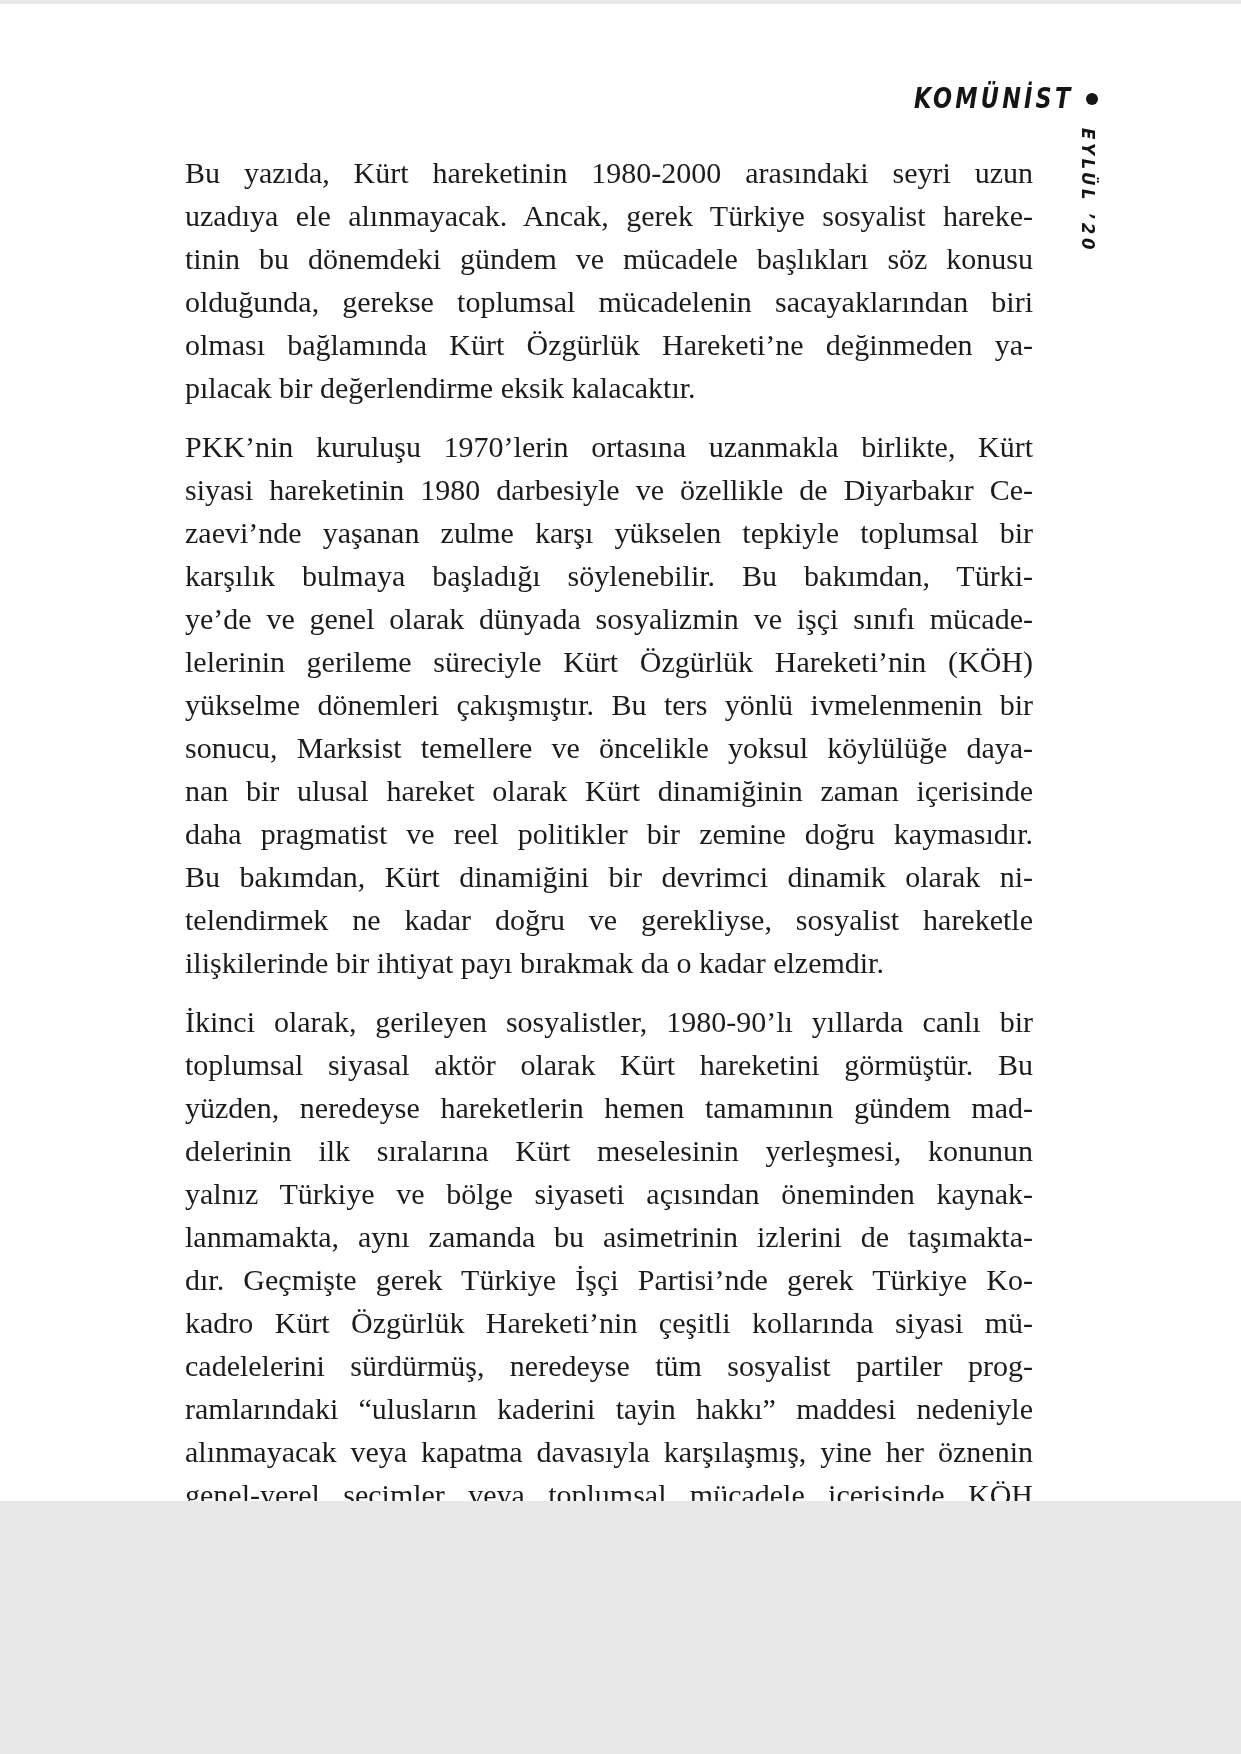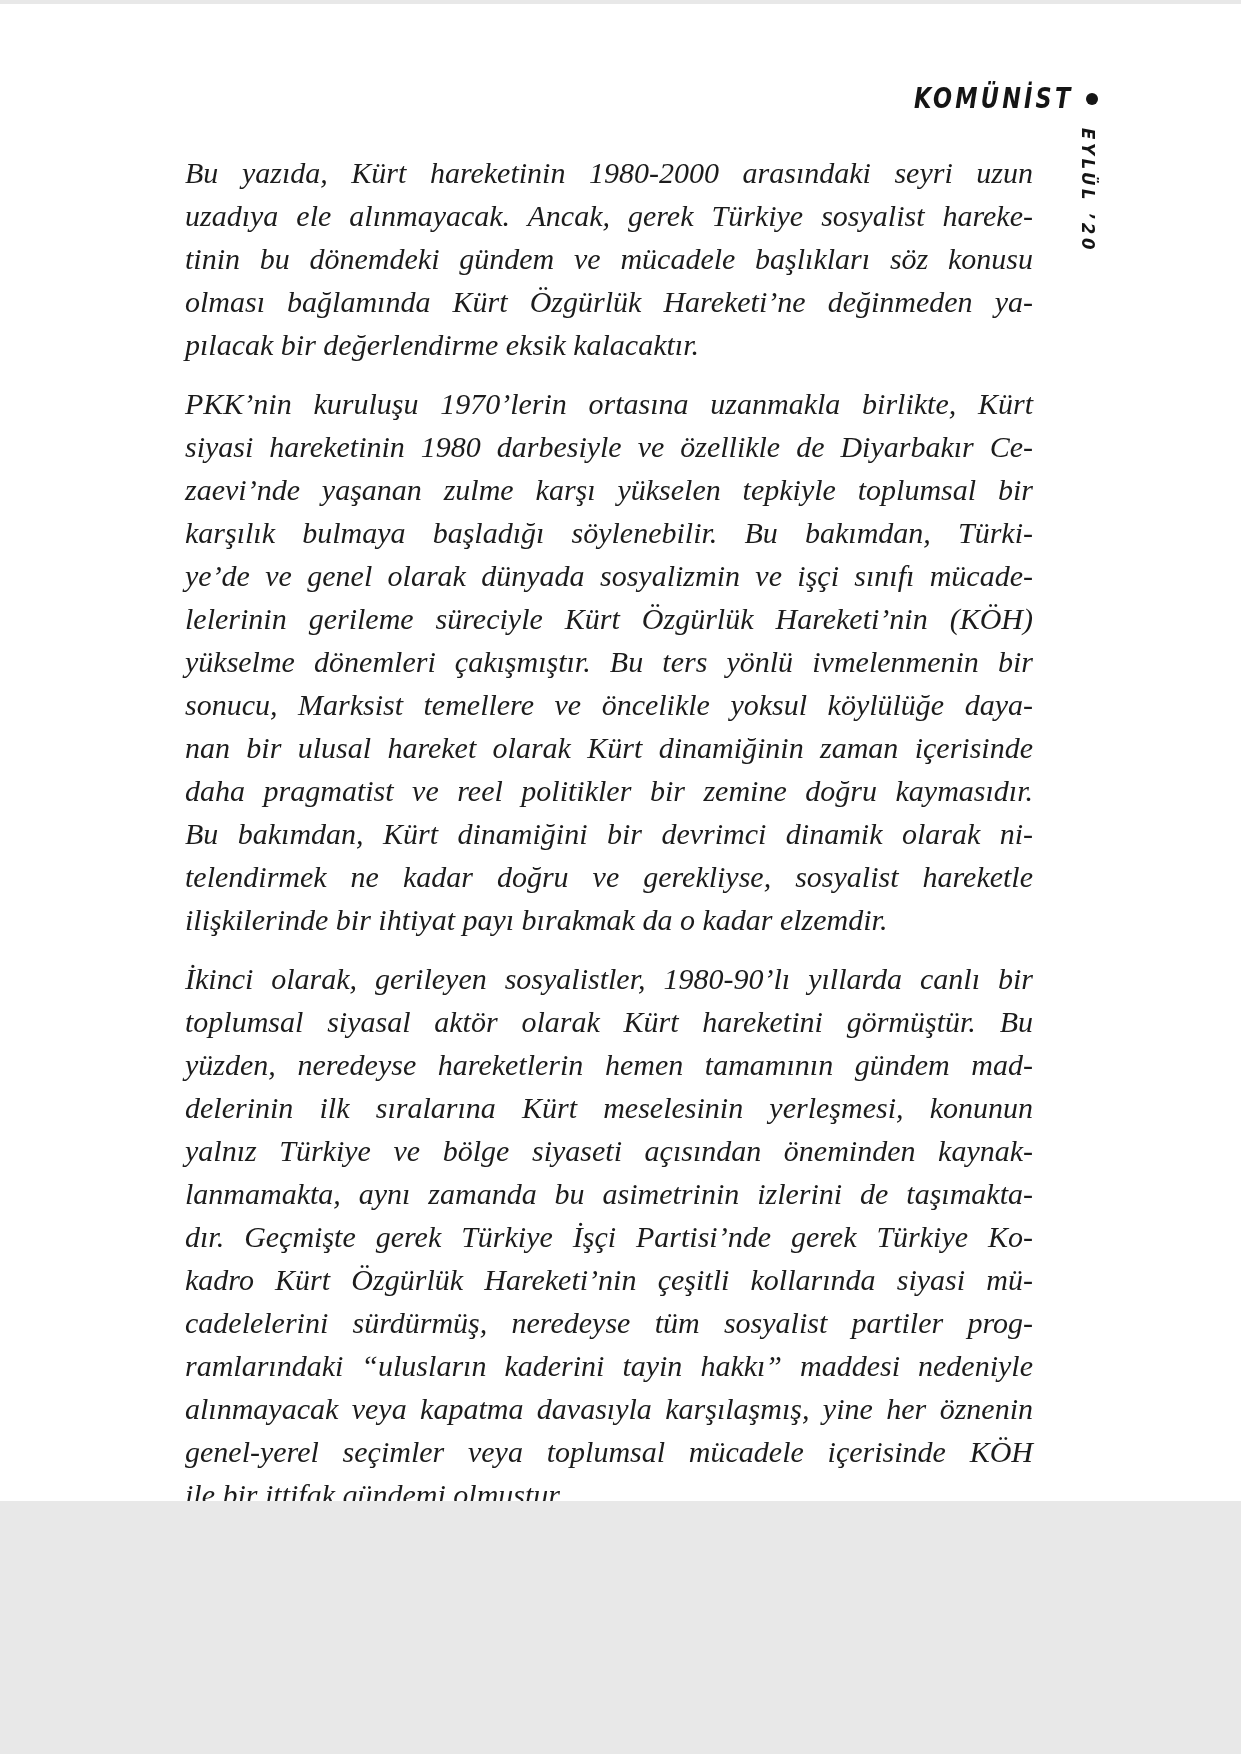--- a/index.html
+++ b/index.html
@@ -63,21 +63,21 @@
   
   .article {
     position: absolute;
     top: 147px;
     left: 185px;
     width: 848px;
     font-size: 30px;
     line-height: 43px;
     color: #1c1c1c;
   }
-  .para { margin: 0; font-style: italic; }
+  .para { margin: 0; }
   .para + .para { margin-top: 16px; }
   .pline {
     text-align: justify;
     text-align-last: justify;
     white-space: normal;
   }
   .pline.last {
     text-align-last: left;
   }
 
@@ -105,20 +105,21 @@
   </div>
 
   <div class="issue-spine">EYLÜL ’20</div>
 
   <main class="article">
 
     <div class="para">
       <div class="pline">Bu yazıda, Kürt hareketinin 1980-2000 arasındaki seyri uzun</div>
       <div class="pline">uzadıya ele alınmayacak. Ancak, gerek Türkiye sosyalist hareke-</div>
       <div class="pline">tinin bu dönemdeki gündem ve mücadele başlıkları söz konusu</div>
+      <div class="pline">olduğunda, gerekse toplumsal mücadelenin sacayaklarından biri</div>
       <div class="pline">olması bağlamında Kürt Özgürlük Hareketi’ne değinmeden ya-</div>
       <div class="pline last">pılacak bir değerlendirme eksik kalacaktır.</div>
     </div>
 
     <div class="para">
       <div class="pline">PKK’nin kuruluşu 1970’lerin ortasına uzanmakla birlikte, Kürt</div>
       <div class="pline">siyasi hareketinin 1980 darbesiyle ve özellikle de Diyarbakır Ce-</div>
       <div class="pline">zaevi’nde yaşanan zulme karşı yükselen tepkiyle toplumsal bir</div>
       <div class="pline">karşılık bulmaya başladığı söylenebilir. Bu bakımdan, Türki-</div>
       <div class="pline">ye’de ve genel olarak dünyada sosyalizmin ve işçi sınıfı mücade-</div>

